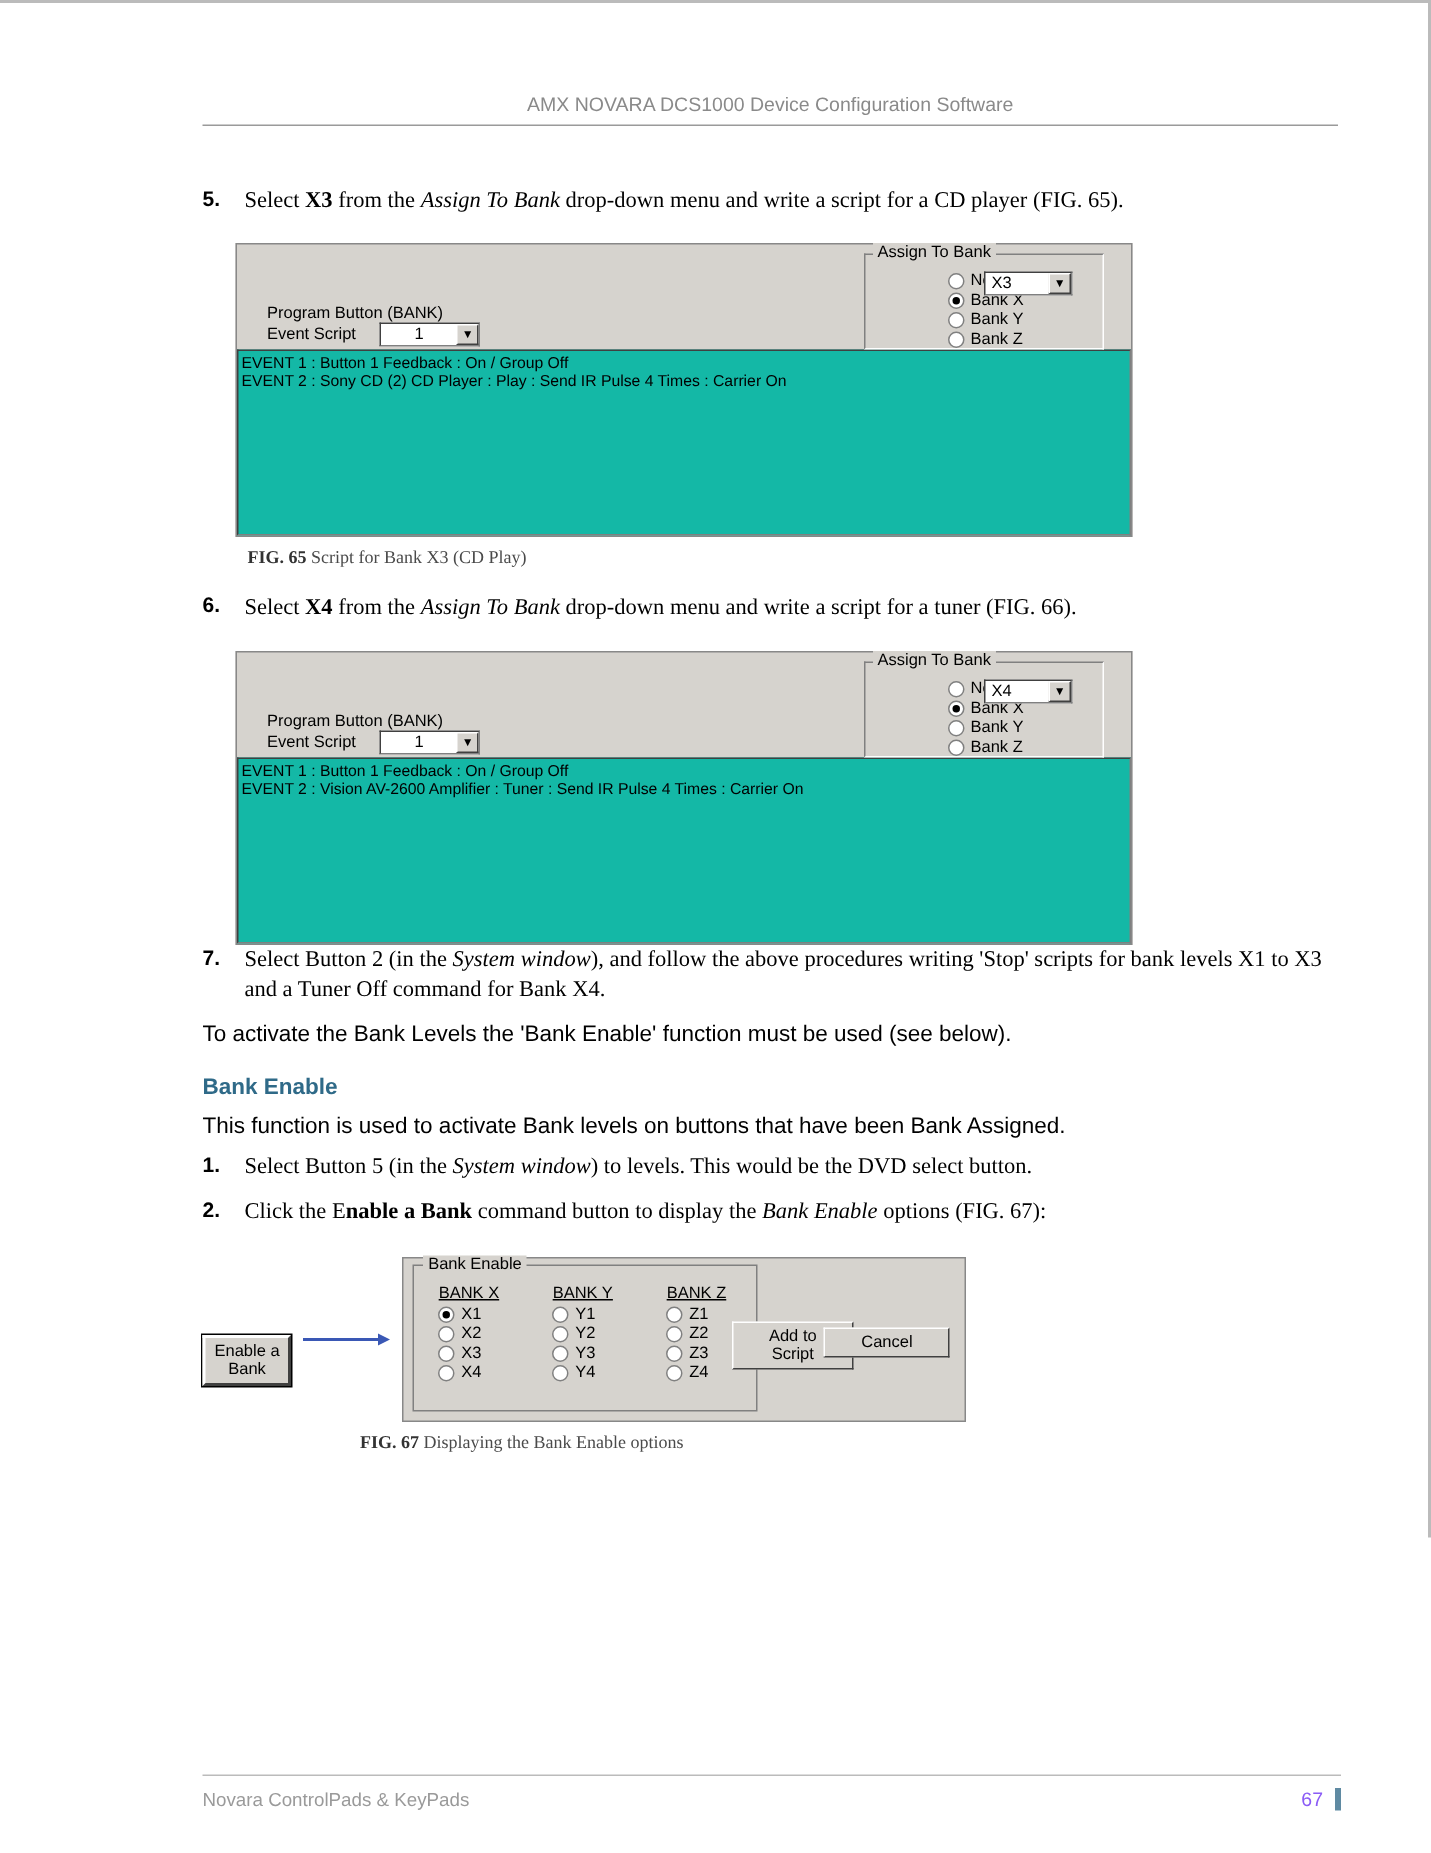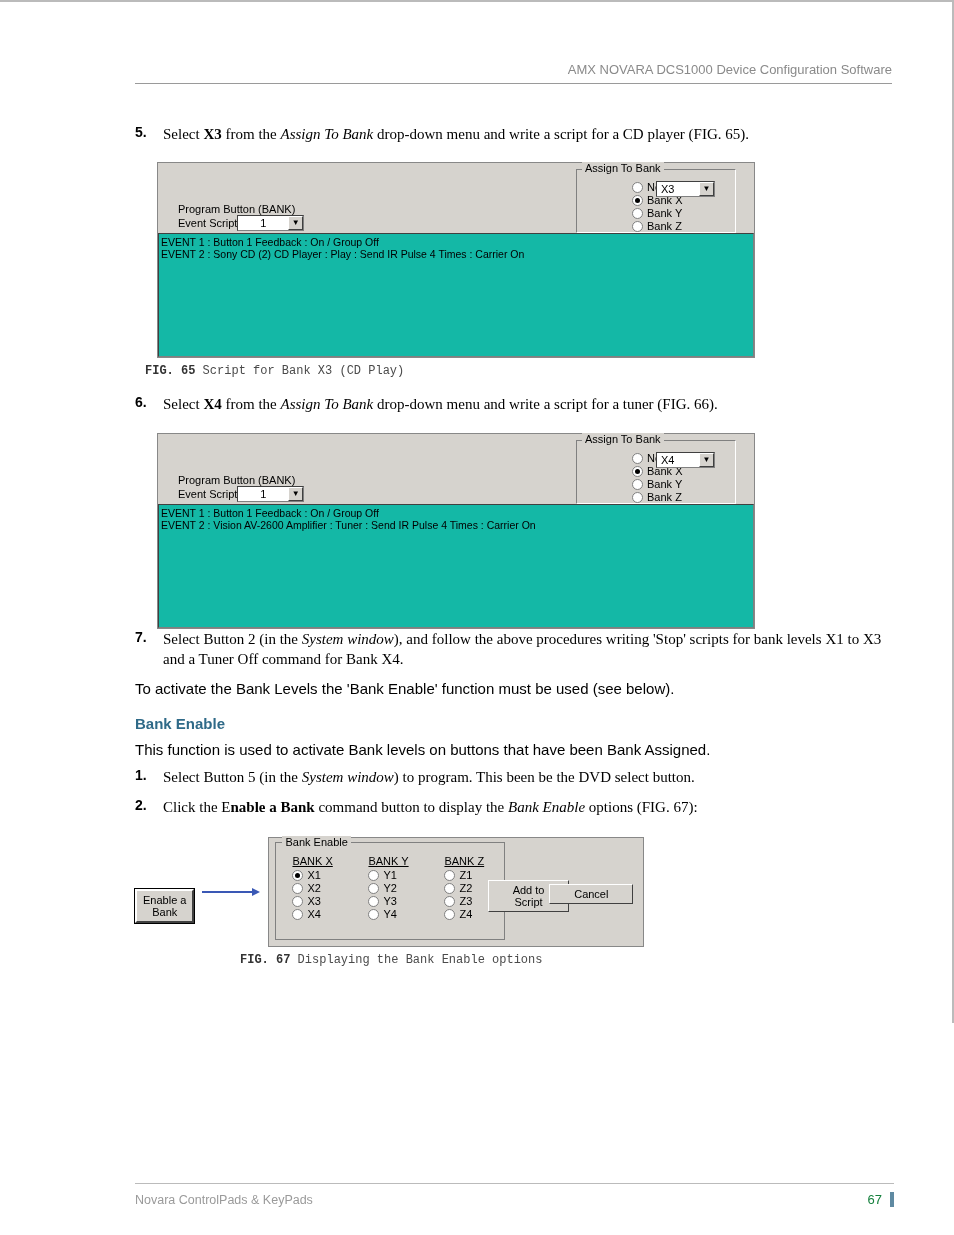--- a/index.html
+++ b/index.html
@@ -12,21 +12,21 @@
     color: #000;
     position: relative;
   }
   .page {
     padding: 60px 60px 40px 135px;
     width: 954px;
     border-top: 2px solid #bbb;
     border-right: 2px solid #bbb;
   }
   .header-right {
-    text-align: right;
+    text-align: center;
     color: #8a8a8a;
     font-family: Arial, Helvetica, sans-serif;
     font-size: 13px;
     padding-bottom: 6px;
     border-bottom: 1px solid #9a9a9a;
     margin-bottom: 40px;
   }
   .step {
     display: flex;
     margin: 0 0 10px 0;
@@ -84,21 +84,21 @@
     left: 20px;
     bottom: 18px;
     font-size: 11px;
   }
   .event-script-row {
     position: absolute;
     left: 20px;
     bottom: 2px;
     display: flex;
     align-items: center;
-    gap: 0;
+    gap: 16px;
     font-size: 11px;
   }
   .combo {
     display: inline-flex;
     align-items: center;
     background: #fff;
     border: 1px solid #808080;
     border-top-color: #404040;
     border-left-color: #404040;
     height: 16px;
@@ -173,23 +173,23 @@
     border-left-color: #404040;
     flex: 1;
     min-height: 124px;
     font-size: 10.5px;
     padding: 2px;
     line-height: 12px;
   }
   .listbox .row { white-space: nowrap; }
 
   .fig-caption {
-    font-family: Liberation Mono, monospace;
+    font-family: Liberation Serif, serif;
     font-size: 12px;
-    margin: 6px 0 16px 10px;
+    margin: 6px 0 16px 30px;
     color: #4a4a4a;
   }
   .fig-caption .fb { font-weight: bold; color: #333; }
 
   .body-text {
     font-family: Liberation Sans, sans-serif;
     font-size: 15px;
     line-height: 1.35;
     margin: 6px 0;
   }
@@ -292,21 +292,21 @@
     font-family: Arial, Helvetica, sans-serif;
     font-size: 12.5px;
     color: #9a9a9a;
     border-top: 1px solid #bbb;
     padding-top: 8px;
   }
   .footer .pn {
     border-right: 4px solid #5f8aa2;
     padding-right: 8px;
     font-size: 13px;
-    color: #15803d;
+    color: #8b5cf6;
   }
 </style>
 </head>
 <body>
 
 <div class="page">
   <div class="header-right">AMX NOVARA DCS1000 Device Configuration Software</div>
 
   <div class="step">
     <div class="step-num">5.</div>
@@ -428,21 +428,21 @@
 
   <div class="body-text">To activate the Bank Levels the 'Bank Enable' function must be used (see below).</div>
 
   <div class="section-h">Bank Enable</div>
 
   <div class="body-text">This function is used to activate Bank levels on buttons that have been Bank Assigned.</div>
 
   <div class="step">
     <div class="step-num">1.</div>
     <div class="step-text">
-      <span>Select Button 5 (in the </span><span class="italic">System window</span><span>) to program. This been be the DVD select button.</span>
+      <span>Select Button 5 (in the </span><span class="italic">System window</span><span>) to levels. This would be the DVD select button.</span>
     </div>
   </div>
   <div class="step">
     <div class="step-num">2.</div>
     <div class="step-text">
       <span>Click the E</span><span class="bold">nable a Bank</span><span> command button to display the </span><span class="italic">Bank Enable</span><span> options (FIG. 67):</span>
     </div>
   </div>
 
   <div class="fig67-wrap" style="margin-top:20px;">

